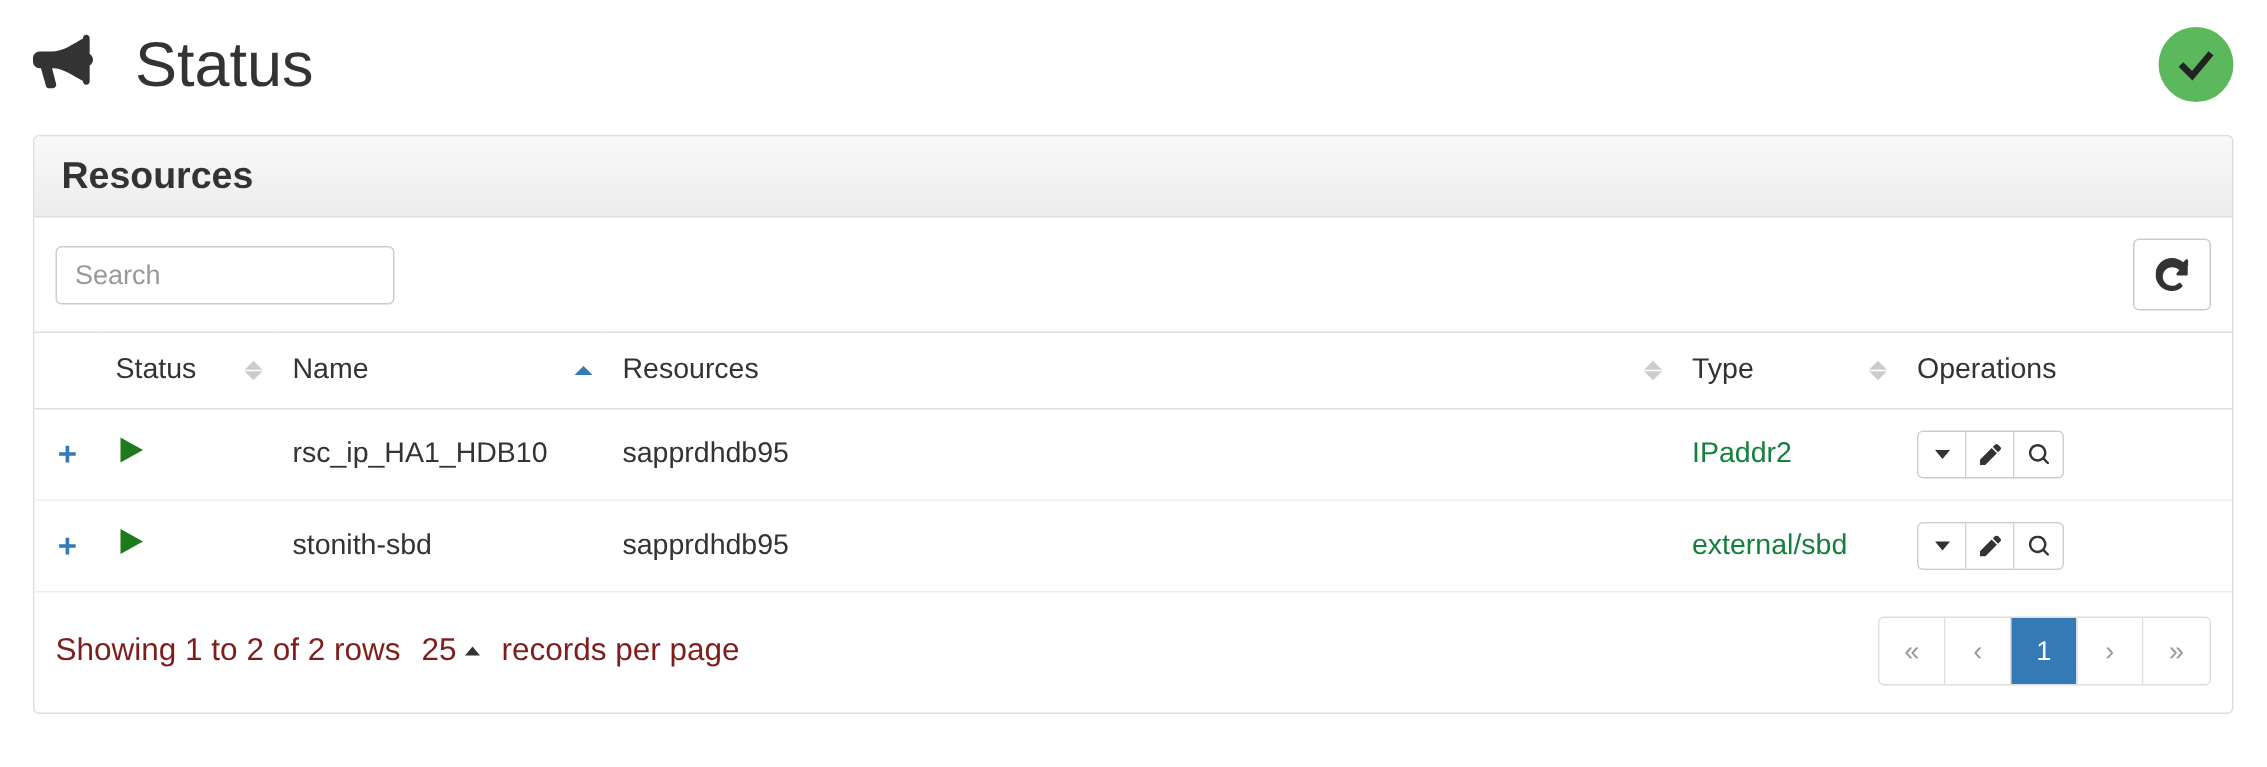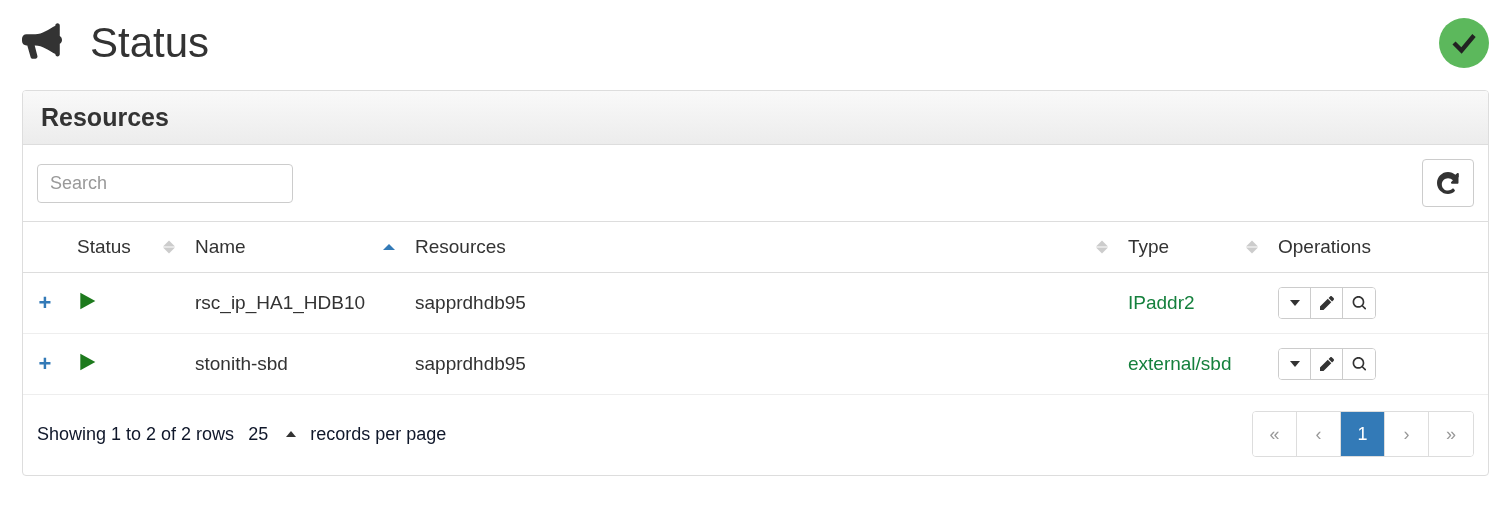--- a/index.html
+++ b/index.html
@@ -50,21 +50,21 @@
     font-size: 25px;
     color: #333;
   }
   .toolbar {
     display: flex;
     justify-content: space-between;
     align-items: center;
     padding: 14px 14px;
   }
   .search-input {
-    width: 256px;
+    width: 226px;
     padding: 8px 12px;
     border: 1px solid #ccc;
     border-radius: 4px;
     font-size: 18px;
     color: #555;
   }
   .search-input::placeholder { color: #999; }
   .refresh-btn {
     width: 52px; height: 48px;
     border: 1px solid #ccc;
@@ -157,27 +157,27 @@
     display: flex;
     justify-content: space-between;
     align-items: center;
     padding: 16px 14px 18px;
     border-top: 1px solid #eee;
   }
   .footer-left {
     display: flex;
     align-items: center;
     gap: 14px;
-    font-size: 18px;
-    color: #0f172a;
+    font-size: 21px;
+    color: #7f1d1d;
   }
   .page-size {
     display: inline-flex;
     align-items: center;
-    gap: 18px;
+    gap: 6px;
     cursor: pointer;
     justify-content: center;
   }
   .caret-up {
     width: 0; height: 0;
     border-left: 5px solid transparent;
     border-right: 5px solid transparent;
     border-bottom: 6px solid #333;
   }
   .pagination {

